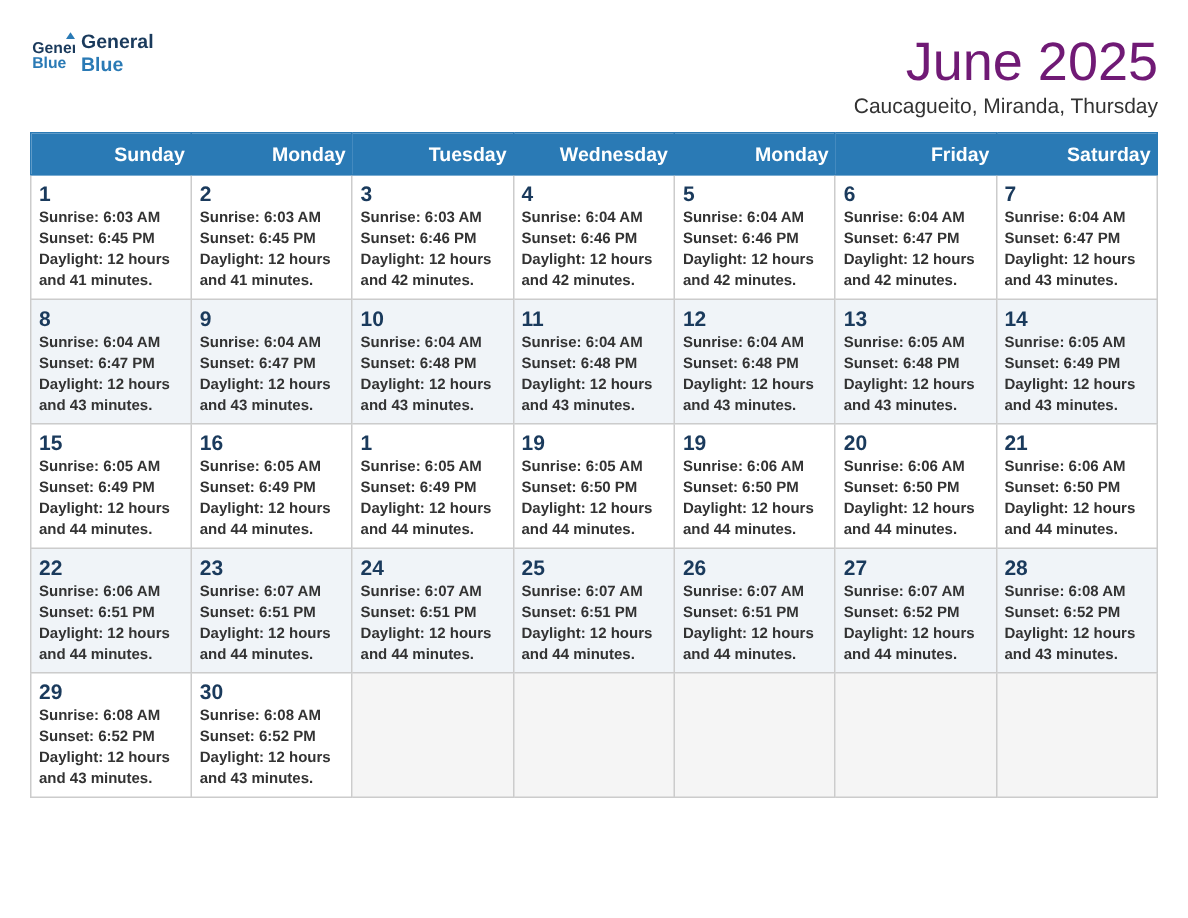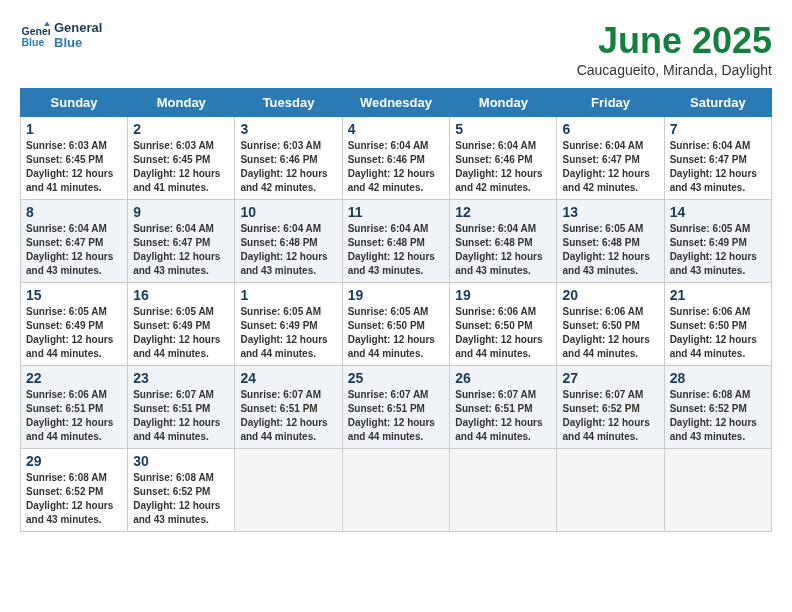--- a/index.html
+++ b/index.html
@@ -23,37 +23,37 @@
     }
     .logo-icon {
       width: 30px;
       height: 30px;
     }
     .title-section {
       text-align: right;
     }
     .month-year {
       font-size: 36px;
-      font-weight: bold;
-      color: #15803d;
+      font-weight: normal;
+      color: #701a75;
     }
     .location {
       font-size: 14px;
       color: #333;
     }
     .calendar {
       width: 100%;
       border-collapse: collapse;
       font-size: 11px;
     }
     .calendar th {
       background-color: #2a7ab5;
       color: #fff;
       padding: 6px 4px;
-      text-align: center;
+      text-align: right;
       font-size: 13px;
       font-weight: bold;
       border: 1px solid #2a7ab5;
     }
     .calendar td {
       border: 1px solid #ccc;
       vertical-align: top;
       padding: 4px 5px;
       width: 108px;
       min-height: 80px;
@@ -91,21 +91,21 @@
       <text x="2" y="34" font-size="14" font-weight="bold" fill="#2a7ab5">Blue</text>
       <polygon points="32,8 40,8 36,2" fill="#2a7ab5"></polygon>
     </svg>
     <div>
       <div style="font-size:13px; font-weight:bold; color:#1a3a5c;">General</div>
       <div style="font-size:13px; font-weight:bold; color:#2a7ab5;">Blue</div>
     </div>
   </div>
   <div class="title-section">
     <div class="month-year">June 2025</div>
-    <div class="location">Caucagueito, Miranda, Daylight</div>
+    <div class="location">Caucagueito, Miranda, Thursday</div>
   </div>
 </div>
 
 <table class="calendar">
   <thead>
     <tr>
       <th>Sunday</th>
       <th>Monday</th>
       <th>Tuesday</th>
       <th>Wednesday</th>

